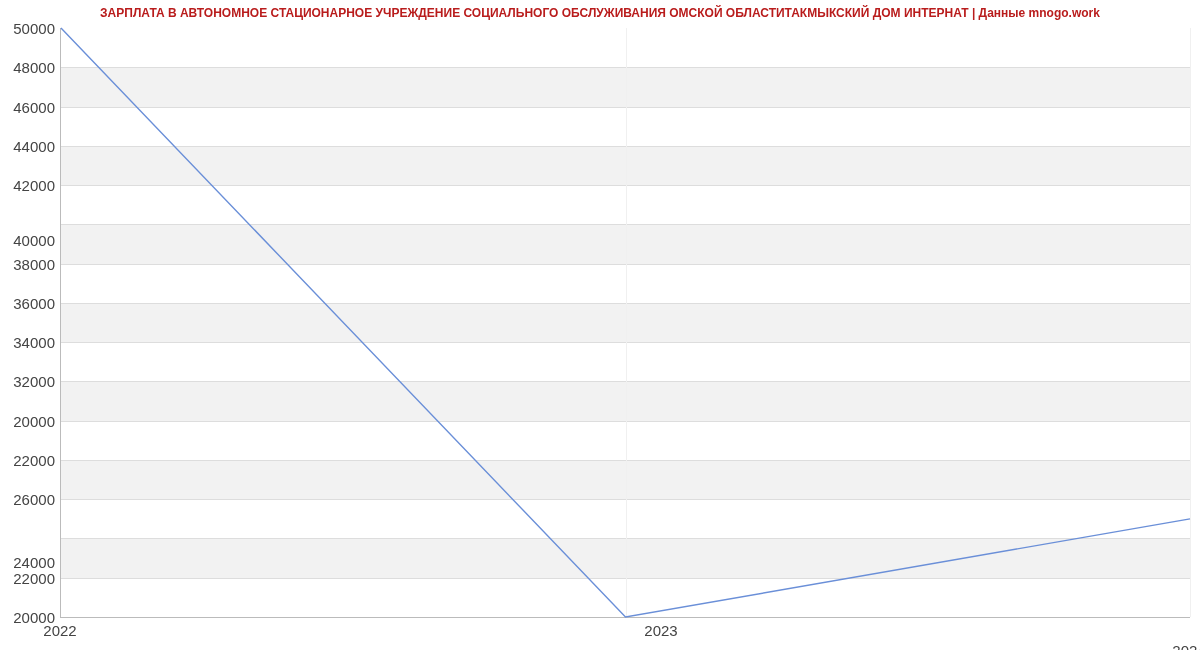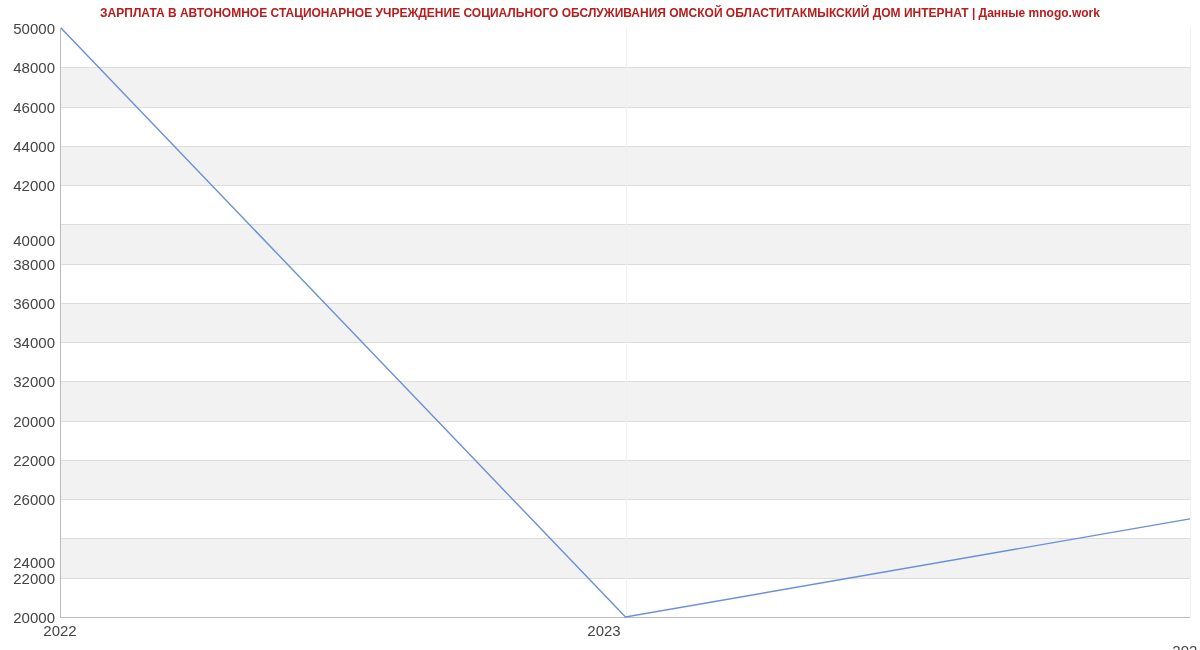--- a/index.html
+++ b/index.html
@@ -133,15 +133,15 @@
     <div class="ytick" style="top: 342.133px;">34000</div>
     <div class="ytick" style="top: 302.867px;">36000</div>
     <div class="ytick" style="top: 263.6px;">38000</div>
     <div class="ytick" style="top: 228px; margin-top: 12px;">40000</div>
     <div class="ytick" style="top: 185.067px;">42000</div>
     <div class="ytick" style="top: 145.8px;">44000</div>
     <div class="ytick" style="top: 106.533px;">46000</div>
     <div class="ytick" style="top: 67.2667px;">48000</div>
     <div class="ytick" style="top: 28px;">50000</div>
     <div class="xtick" style="left: 60px;">2022</div>
-    <div class="xtick" style="left: 604px;">2023</div>
+    <div class="xtick" style="left: 661px;">2023</div>
     <div class="xtick" style="left: 1189px; margin-top: 20px;">2024</div>
   </div>
 
 </body></html>

